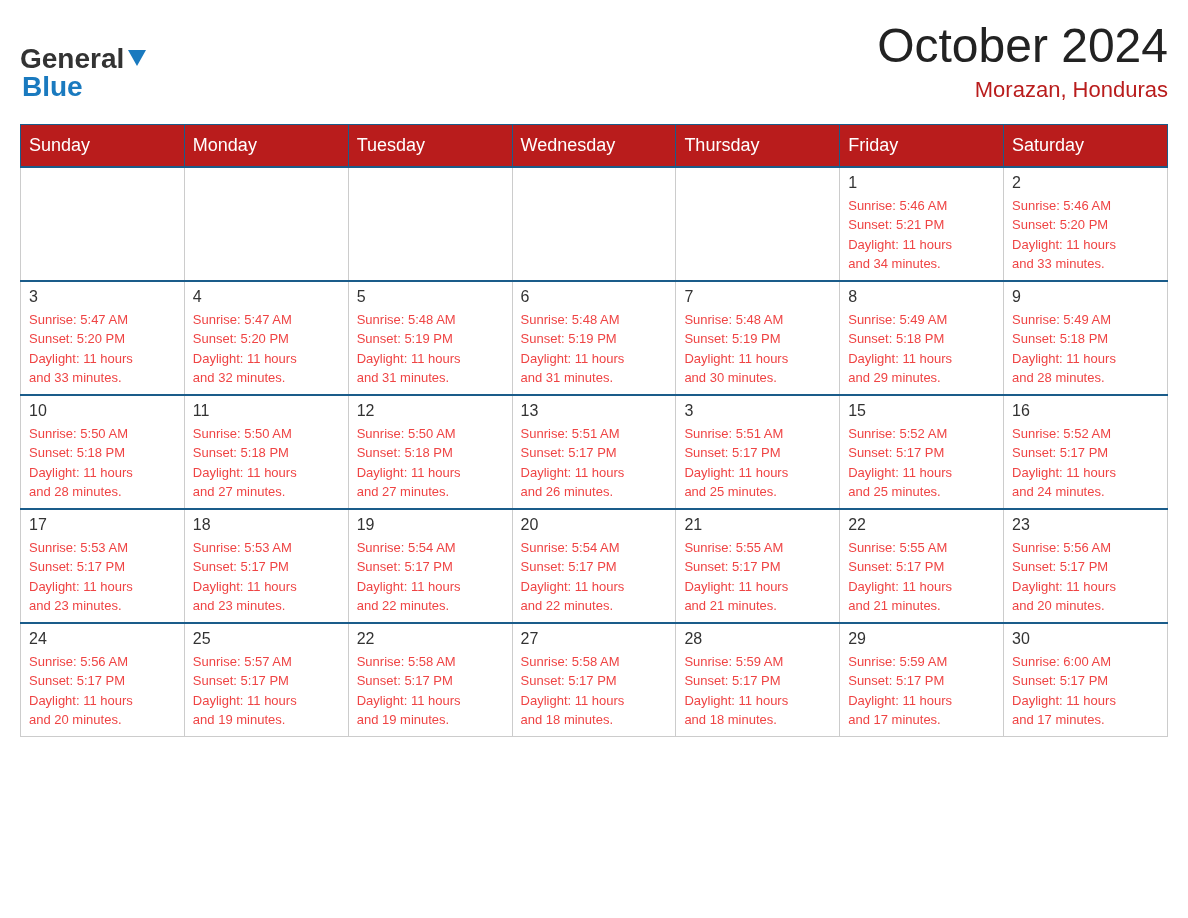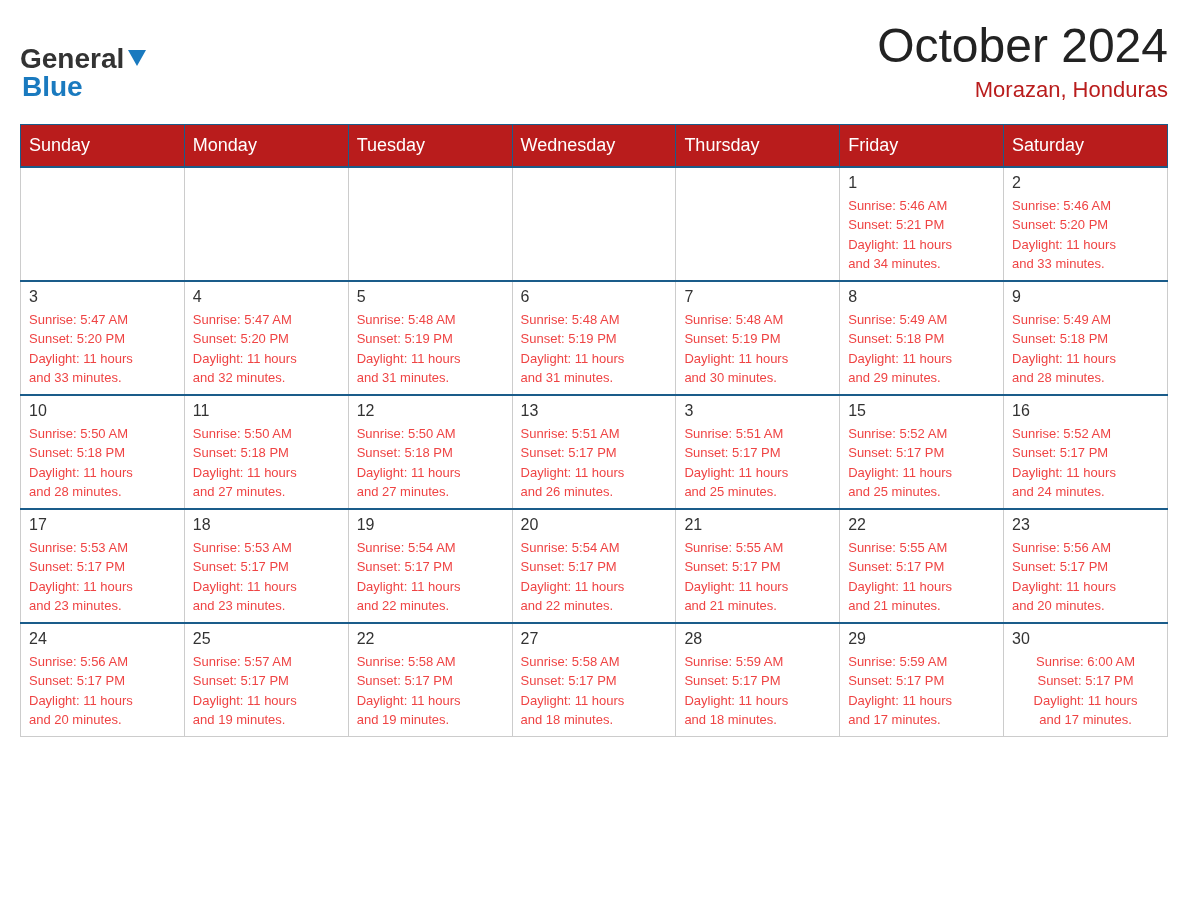--- a/index.html
+++ b/index.html
@@ -330,20 +330,20 @@
         </td>
         <td>
           <span class="day-number">29</span>
           <div class="day-info" style="white-space: pre-line;">Sunrise: 5:59 AM
 Sunset: 5:17 PM
 Daylight: 11 hours
 and 17 minutes.</div>
         </td>
         <td>
           <span class="day-number">30</span>
-          <div class="day-info" style="white-space: pre-line; text-align: center;">Sunrise: 6:00 AM
+          <div class="day-info" style="white-space: pre-line;">Sunrise: 6:00 AM
 Sunset: 5:17 PM
 Daylight: 11 hours
 and 17 minutes.</div>
         </td>
       </tr>
     </tbody>
 </table>
 
 </body></html>

